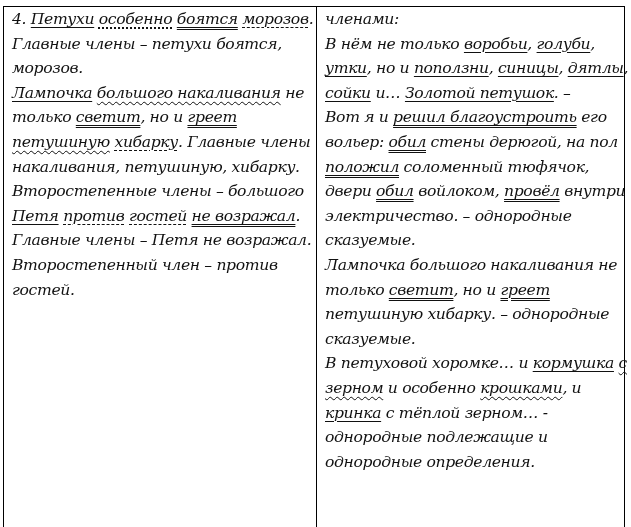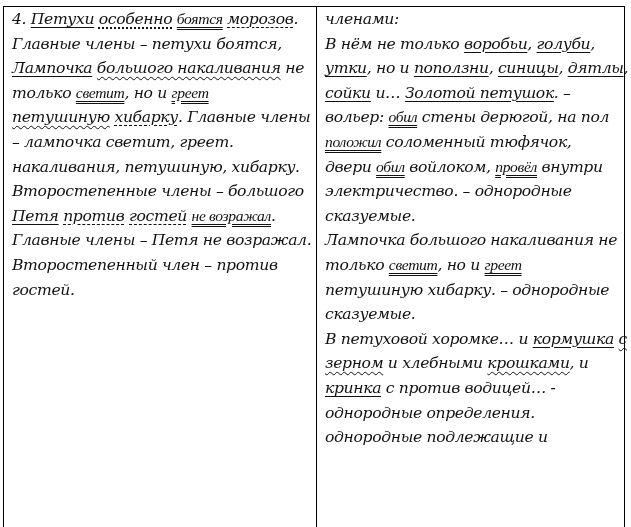--- a/index.html
+++ b/index.html
@@ -11,56 +11,57 @@
     }
     .cell {
       box-sizing: border-box; padding: 0 6px 0 8px;
       font-family: "DejaVu Serif", "Liberation Serif", serif;
       font-style: italic; font-size: 15.6px; line-height: 24.6px; color: #111;
     }
     .cell.left { width: 313px; border-right: 1.5px solid #000; padding-top: 0px; }
     .cell.right { width: 309px; padding-left: 8px; }
     .line { display: block; white-space: nowrap; letter-spacing: -0.35px; }
     .u1 { text-decoration: underline; text-decoration-thickness: 1px; text-underline-offset: 3px; }
-    .u2 { text-decoration: underline double; text-decoration-thickness: 1px; text-underline-offset: 3px; font-family: Liberation Serif, serif; }
+    .u2 { text-decoration: underline double; text-decoration-thickness: 1px; text-underline-offset: 3px; }
     .uw { text-decoration: underline wavy; text-decoration-thickness: 1px; text-underline-offset: 3px; }
     .ud { text-decoration: underline dotted; text-decoration-thickness: 1.5px; text-underline-offset: 3px; font-style: italic; }
     .udd { text-decoration: underline dashed; text-decoration-thickness: 1px; text-underline-offset: 3px; }
   </style>
 </head>
 <body>
 
 <div class="table">
   <div class="cell left" id="leftCell">
       <span class="line"><span>4. </span><span class="u1">Петухи</span><span> </span><span class="ud">особенно</span><span> </span><span class="u2">боятся</span><span> </span><span class="udd">морозов</span><span>.</span></span>
       <span class="line"><span>Главные члены – петухи боятся,</span></span>
+      <span class="line"><span>морозов.</span></span>
       <span class="line"><span class="u1">Лампочка</span><span> </span><span class="uw">большого накаливания</span><span> не</span></span>
       <span class="line"><span>только </span><span class="u2">светит</span><span>, но и </span><span class="u2">греет</span></span>
       <span class="line"><span class="uw">петушиную</span><span> </span><span class="udd">хибарку</span><span>. Главные члены</span></span>
-      <span class="line"><span>– лампочка светит, греет.</span></span>
       <span class="line"><span>накаливания, петушиную, хибарку.</span></span>
       <span class="line"><span>Второстепенные члены – большого</span></span>
       <span class="line"><span class="u1">Петя</span><span> </span><span class="udd">против</span><span> </span><span class="udd">гостей</span><span> </span><span class="u2">не возражал</span><span>.</span></span>
       <span class="line"><span>Главные члены – Петя не возражал.</span></span>
       <span class="line"><span>Второстепенный член – против</span></span>
       <span class="line"><span>гостей.</span></span>
     </div>
   <div class="cell right" id="rightCell">
       <span class="line"><span>членами:</span></span>
       <span class="line"><span>В нём не только </span><span class="u1">воробьи</span><span>, </span><span class="u1">голуби</span><span>,</span></span>
       <span class="line"><span class="u1">утки</span><span>, но и </span><span class="u1">поползни</span><span>, </span><span class="u1">синицы</span><span>, </span><span class="u1">дятлы</span><span>,</span></span>
       <span class="line"><span class="u1">сойки</span><span> и… </span><span class="u1">Золотой петушок</span><span>. –</span></span>
+      <span class="line"><span>Вот я и </span><span class="u2">решил благоустроить</span><span> его</span></span>
       <span class="line"><span>вольер: </span><span class="u2">обил</span><span> стены дерюгой, на пол</span></span>
       <span class="line"><span class="u2">положил</span><span> соломенный тюфячок,</span></span>
       <span class="line"><span>двери </span><span class="u2">обил</span><span> войлоком, </span><span class="u2">провёл</span><span> внутри</span></span>
       <span class="line"><span>электричество. – однородные</span></span>
       <span class="line"><span>сказуемые.</span></span>
       <span class="line"><span>Лампочка большого накаливания не</span></span>
       <span class="line"><span>только </span><span class="u2">светит</span><span>, но и </span><span class="u2">греет</span></span>
       <span class="line"><span>петушиную хибарку. – однородные</span></span>
       <span class="line"><span>сказуемые.</span></span>
       <span class="line"><span>В петуховой хоромке… и </span><span class="u1">кормушка</span><span> </span><span class="uw">с</span></span>
-      <span class="line"><span class="uw">зерном</span><span> и хлебными </span><span class="uw">крошками</span><span>, и</span></span>
-      <span class="line"><span class="u1">кринка</span><span> с против водицей… -</span></span>
+      <span class="line"><span class="uw">зерном</span><span> и особенно </span><span class="uw">крошками</span><span>, и</span></span>
+      <span class="line"><span class="u1">кринка</span><span> с тёплой зерном… -</span></span>
+      <span class="line"><span>однородные подлежащие и</span></span>
       <span class="line"><span>однородные определения.</span></span>
-      <span class="line"><span>однородные подлежащие и</span></span>
     </div>
 </div>
 
 </body></html>

